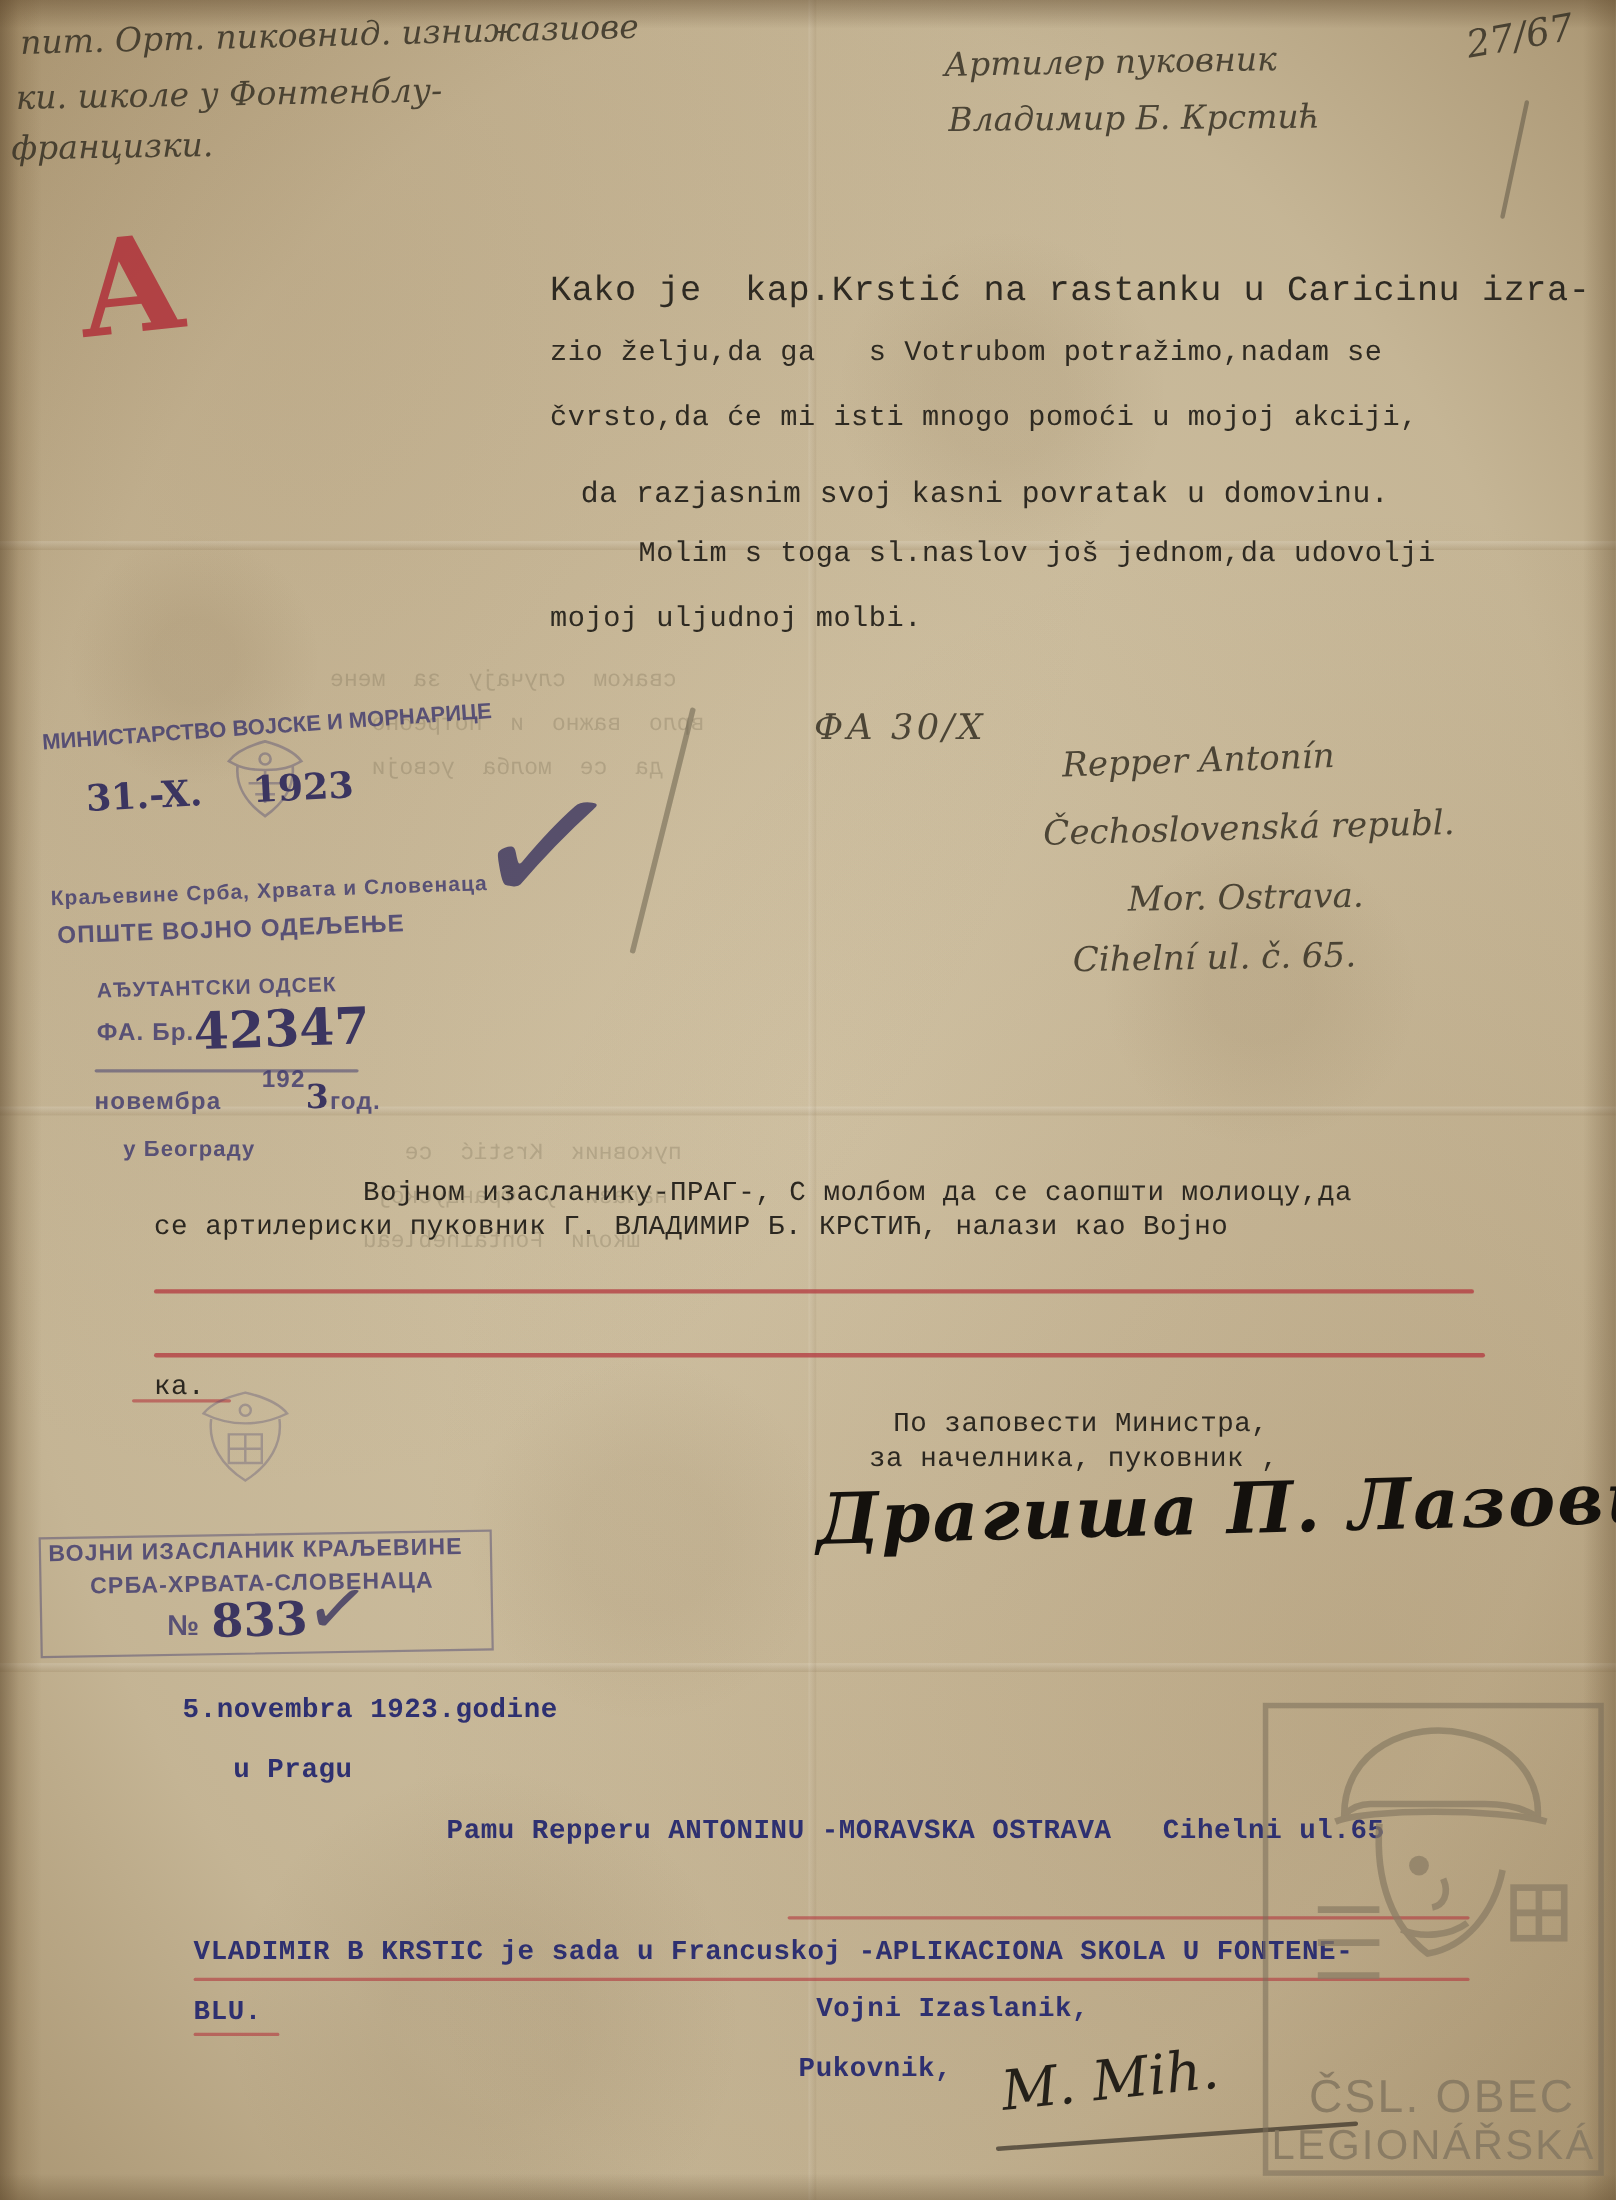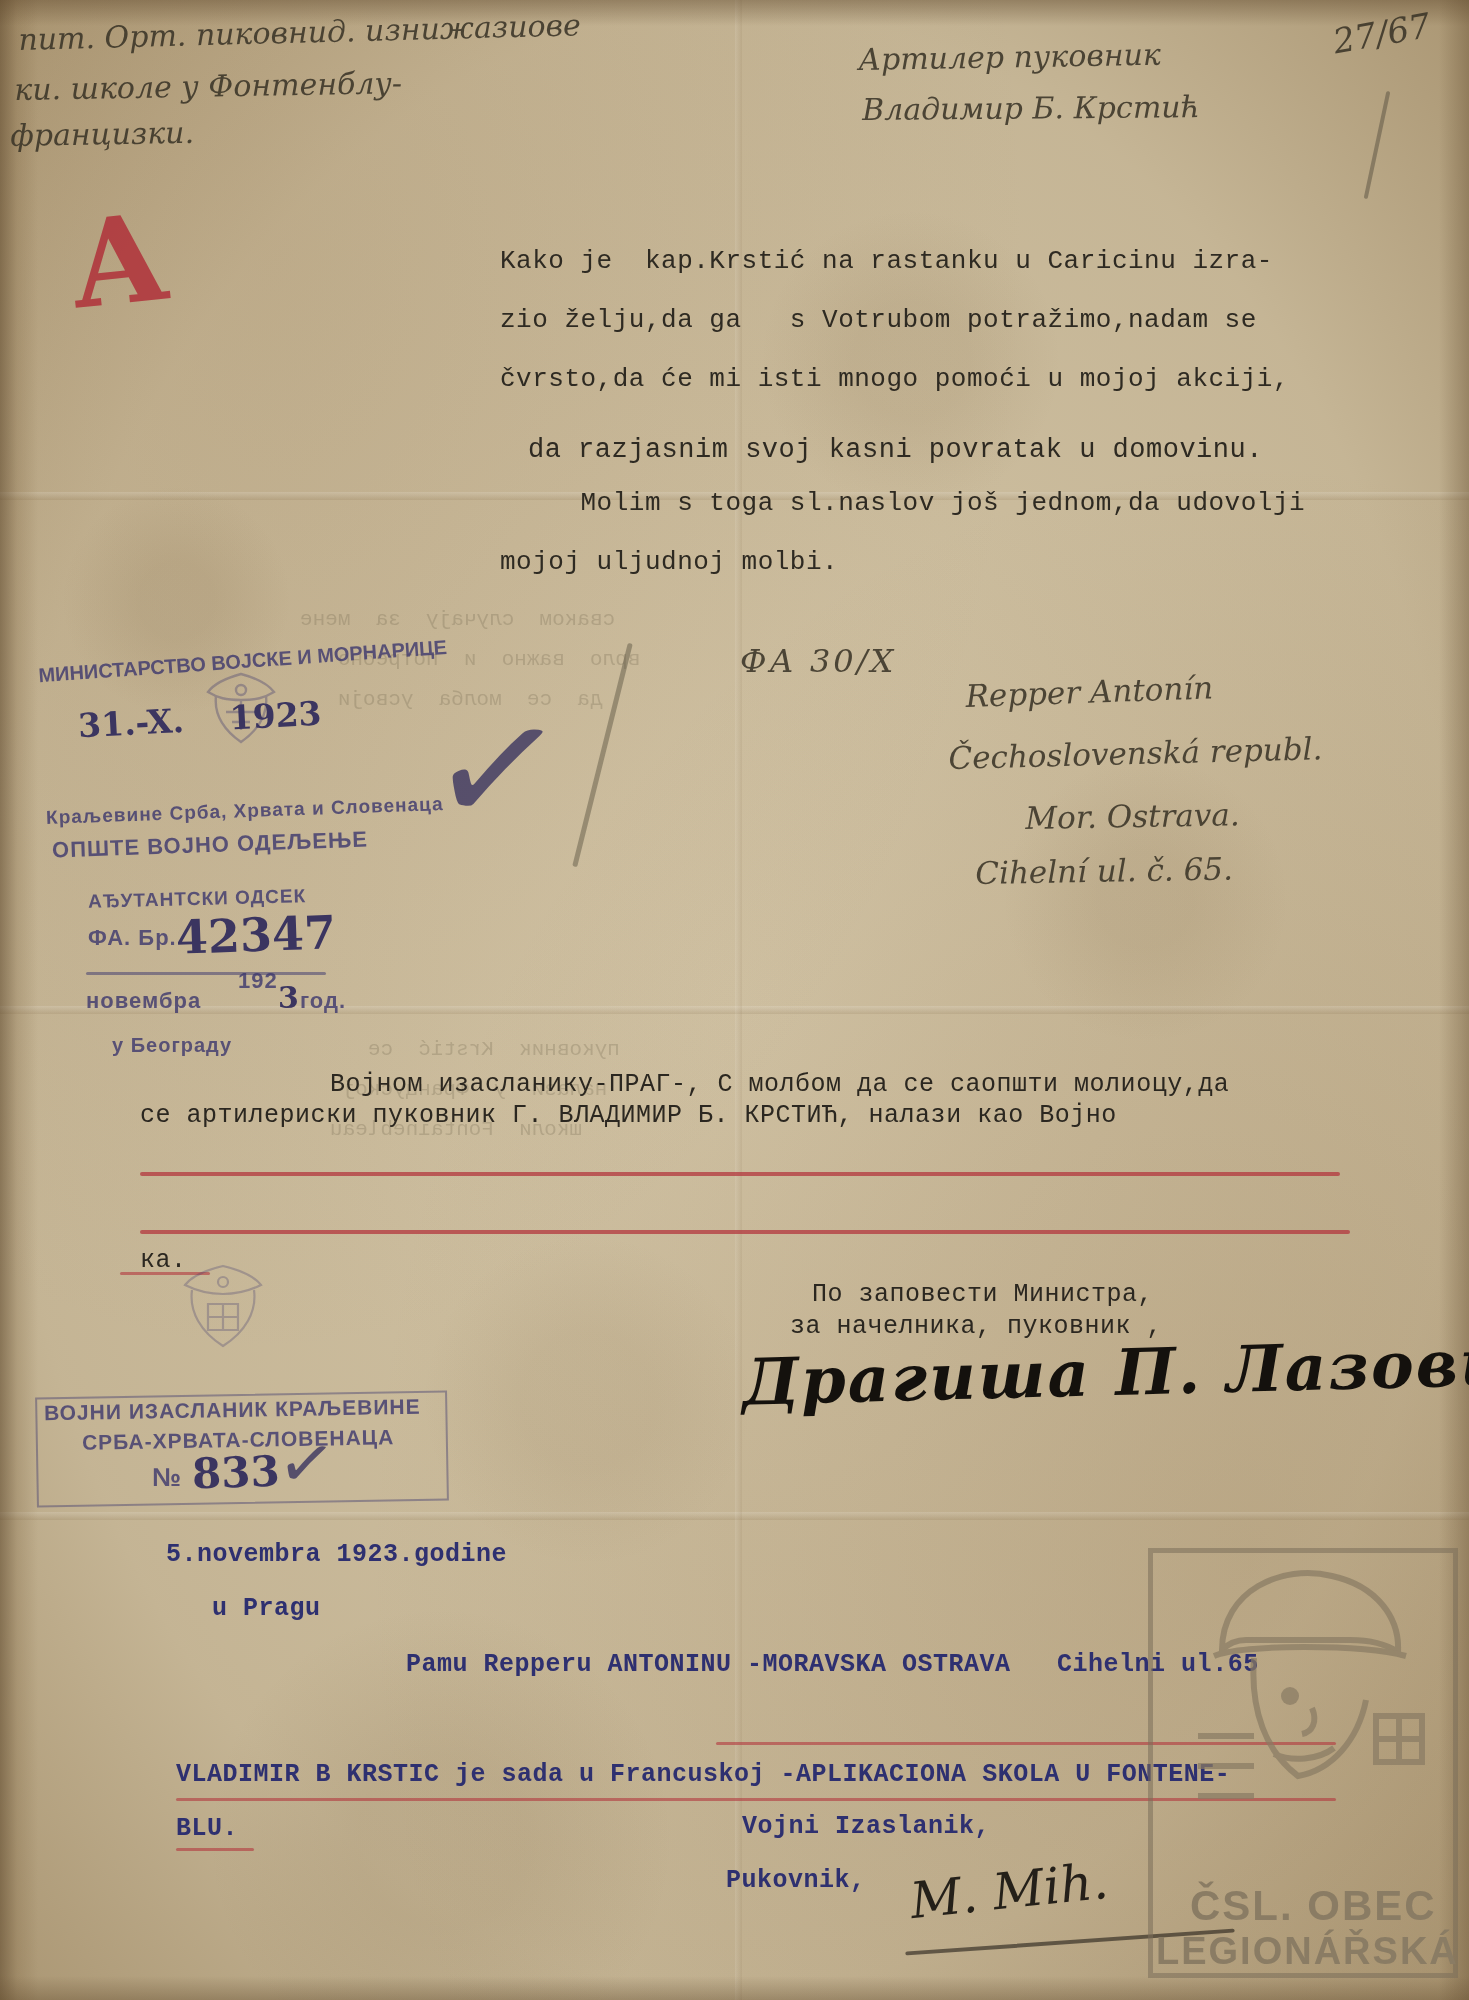--- a/index.html
+++ b/index.html
@@ -151,21 +151,21 @@
     color:#8d7f67;
     opacity:.85;
   }
   .logo-frame {
     position:absolute;
     border:5px solid rgba(120,108,88,0.75);
   }
   .logo-text {
     position:absolute;
     font-family:"Liberation Sans", sans-serif;
-    font-weight:bold;
+    font-weight:normal;
     color:#8a7c64;
     letter-spacing:2px;
   }
   .ghost {
     position:absolute;
     font-family:"Liberation Mono", monospace;
     color:rgba(90,80,60,0.22);
     white-space:pre;
     transform:scaleX(-1);
   }
@@ -197,21 +197,21 @@
   <div class="hand hand-dark" style="left:14px; top:72px; font-size:30px; transform:rotate(-1deg);">ки. школе у Фонтенблу-</div>
   <div class="hand hand-dark" style="left:10px; top:118px; font-size:30px; transform:rotate(-1deg);">францизки.</div>
 
   <div class="hand hand-dark" style="left:858px; top:42px; font-size:30px; transform:rotate(-1deg);">Артилер пуковник</div>
   <div class="hand hand-dark" style="left:862px; top:92px; font-size:30px; transform:rotate(-0.5deg);">Владимир Б. Крстић</div>
   <div class="hand hand-dark" style="left:1330px; top:22px; font-size:34px; transform:rotate(-10deg);">27/67</div>
   <div class="pencil-line" style="left:1375px; top:90px; width:4px; height:110px; transform:rotate(12deg); opacity:.5;"></div>
 
   <div class="red-A" style="left:72px; top:190px; font-size:120px; font-weight:bold;">A</div>
 
-  <div class="typed" style="left:500px; top:246px; font-size:26px;">Kako je  kap.Krstić na rastanku u Caricinu izra-</div>
+  <div class="typed" style="left:500px; top:246px; font-size:32px;">Kako je  kap.Krstić na rastanku u Caricinu izra-</div>
   <div class="typed" style="left:500px; top:305px; font-size:26px;">zio želju,da ga   s Votrubom potražimo,nadam se</div>
   <div class="typed" style="left:500px; top:364px; font-size:26px;">čvrsto,da će mi isti mnogo pomoći u mojoj akciji,</div>
   <div class="typed" style="left:528px; top:423px; font-size:27px;margin-top:12px;">da razjasnim svoj kasni povratak u domovinu.</div>
   <div class="typed" style="left:500px; top:488px; font-size:26px;">     Molim s toga sl.naslov još jednom,da udovolji</div>
   <div class="typed" style="left:500px; top:547px; font-size:26px;">mojoj uljudnoj molbi.</div>
 
   <div class="hand hand-dark" style="left:740px; top:642px; font-size:32px; letter-spacing:3px;">ФА 30/X</div>
 
   <div class="hand hand-dark" style="left:965px; top:678px; font-size:31px; transform:rotate(-2deg);">Repper Antonín</div>
   <div class="hand hand-dark" style="left:948px; top:740px; font-size:31px; transform:rotate(-1.5deg);">Čechoslovenská republ.</div>

